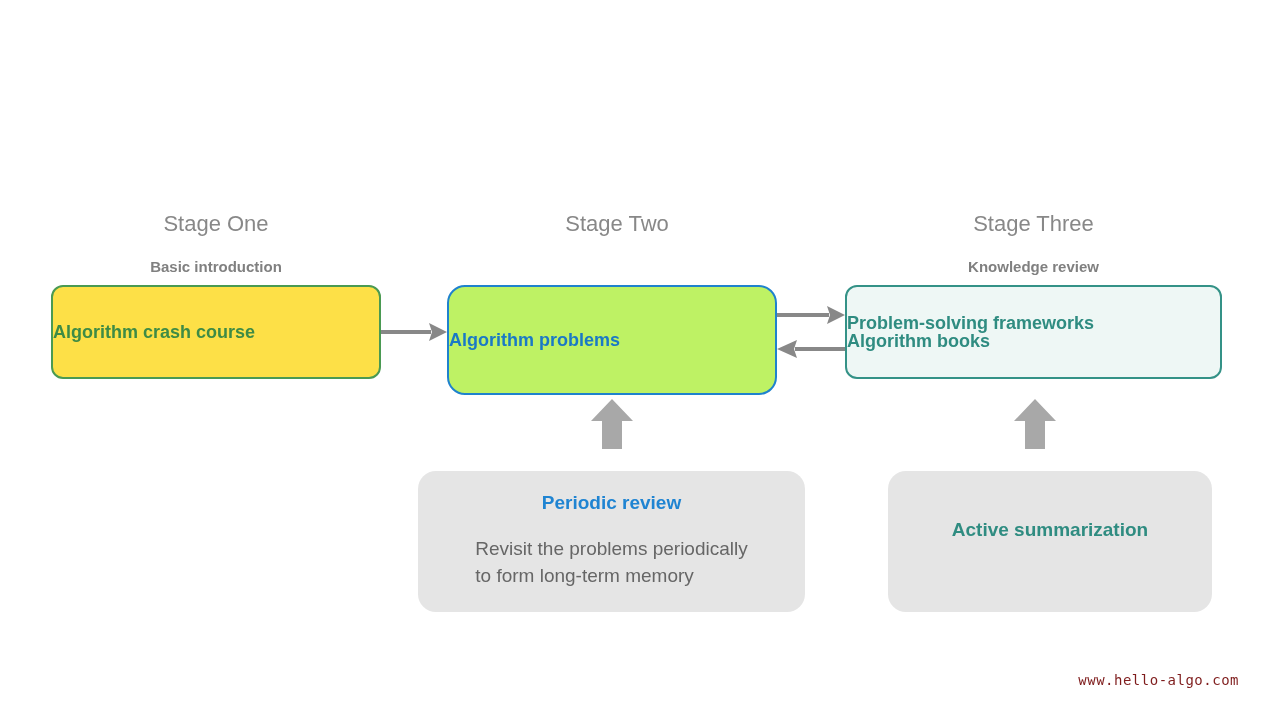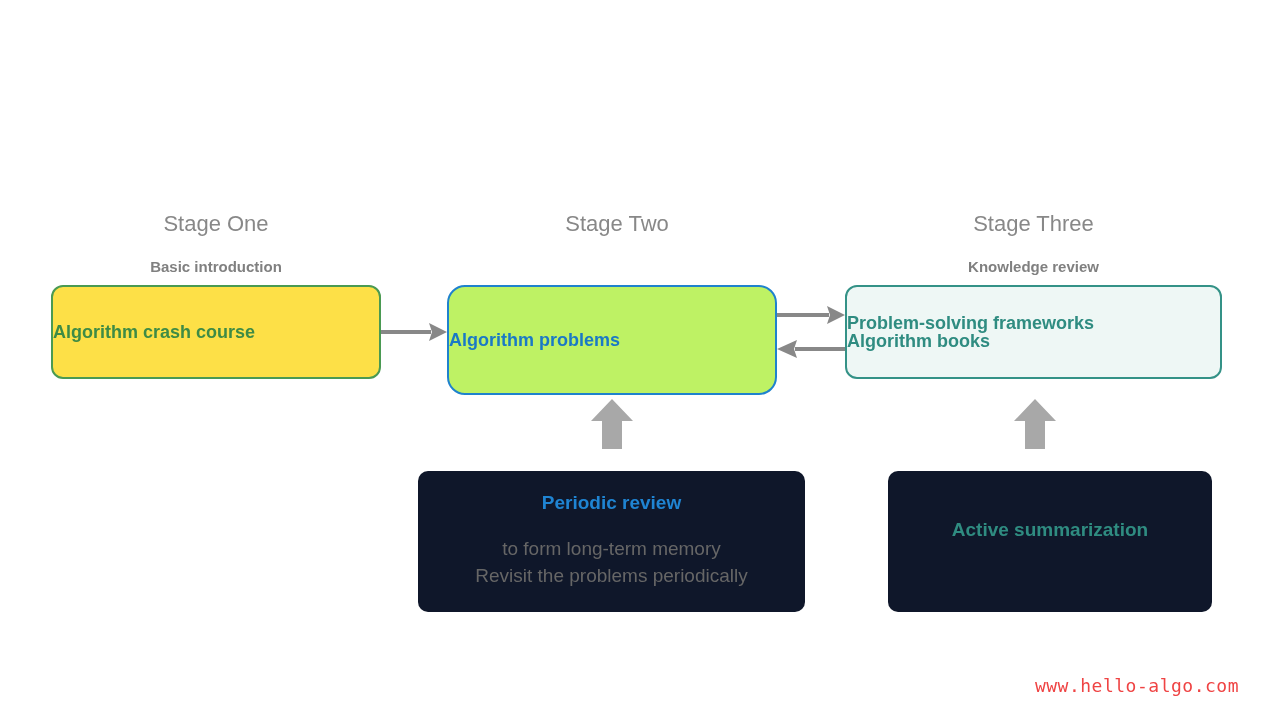--- a/index.html
+++ b/index.html
@@ -77,27 +77,27 @@
     left: 845px; top: 285px; width: 377px; height: 94px;
     border-color: #349287;
     background: #eef7f5;
     color: #2f8c81;
   }
 
   
   .callout {
     position: absolute;
     box-sizing: border-box;
-    border-radius: 10px;
-    background: #0f172a;
+    border-radius: 18px;
+    background: #e5e5e5;
     display: flex;
     flex-direction: column;
     align-items: center;
     justify-content: center;
-    text-align: center;
+    text-align: left;
   }
   .callout .c-title {
     font-size: 19px;
     font-weight: bold;
     line-height: 1;
     margin-bottom: 24px;
   }
   .callout .c-body {
     font-size: 19px;
     color: #666666;
@@ -123,24 +123,24 @@
     stroke-width: 4;
     fill: none;
   }
   .arrow-head { fill: #888888; }
   .up-arrow { fill: #a8a8a8; }
 
   
   #watermark {
     position: absolute;
     right: 41px;
-    bottom: 24px;
+    bottom: 32px;
     font-family: "DejaVu Sans Mono", "Liberation Mono", monospace;
-    font-size: 18px;
-    color: #ef4444;
+    font-size: 14px;
+    color: #7f1d1d;
     letter-spacing: 0.5px;
     white-space: nowrap;
   }
 </style>
 </head>
 <body>
 
 <div class="canvas">
 
   <div class="stage-col" style="left:51px; top:174px; width:330px;">
@@ -166,22 +166,22 @@
   </div>
 
   <div class="node" id="node-frameworks">
     <div class="line">Problem-solving frameworks</div>
     <div class="line">Algorithm books</div>
   </div>
 
   <div class="callout" id="callout-review">
     <div class="c-title">Periodic review</div>
     <div class="c-body">
+      <div>Revisit the problems periodically</div>
       <div>to form long-term memory</div>
-      <div>Revisit the problems periodically</div>
     </div>
   </div>
 
   <div class="callout" id="callout-summary">
     <div class="c-title">Active summarization</div>
     <div class="c-body">
     </div>
   </div>
 
   <svg class="arrow-svg" style="left:381px; top:320px;" width="66" height="24" viewBox="0 0 66 24">

